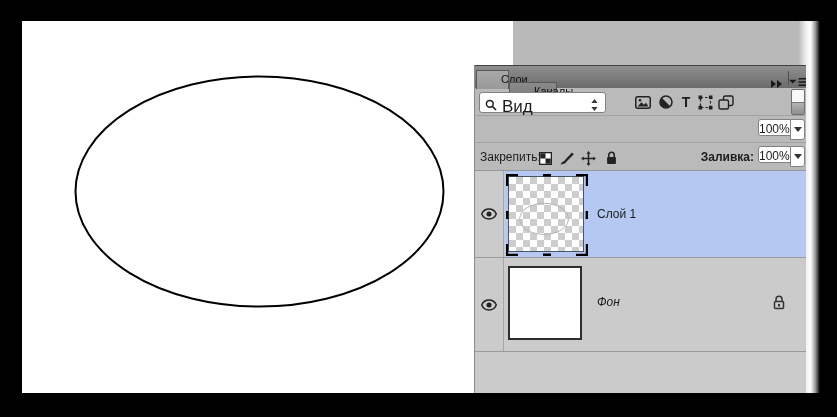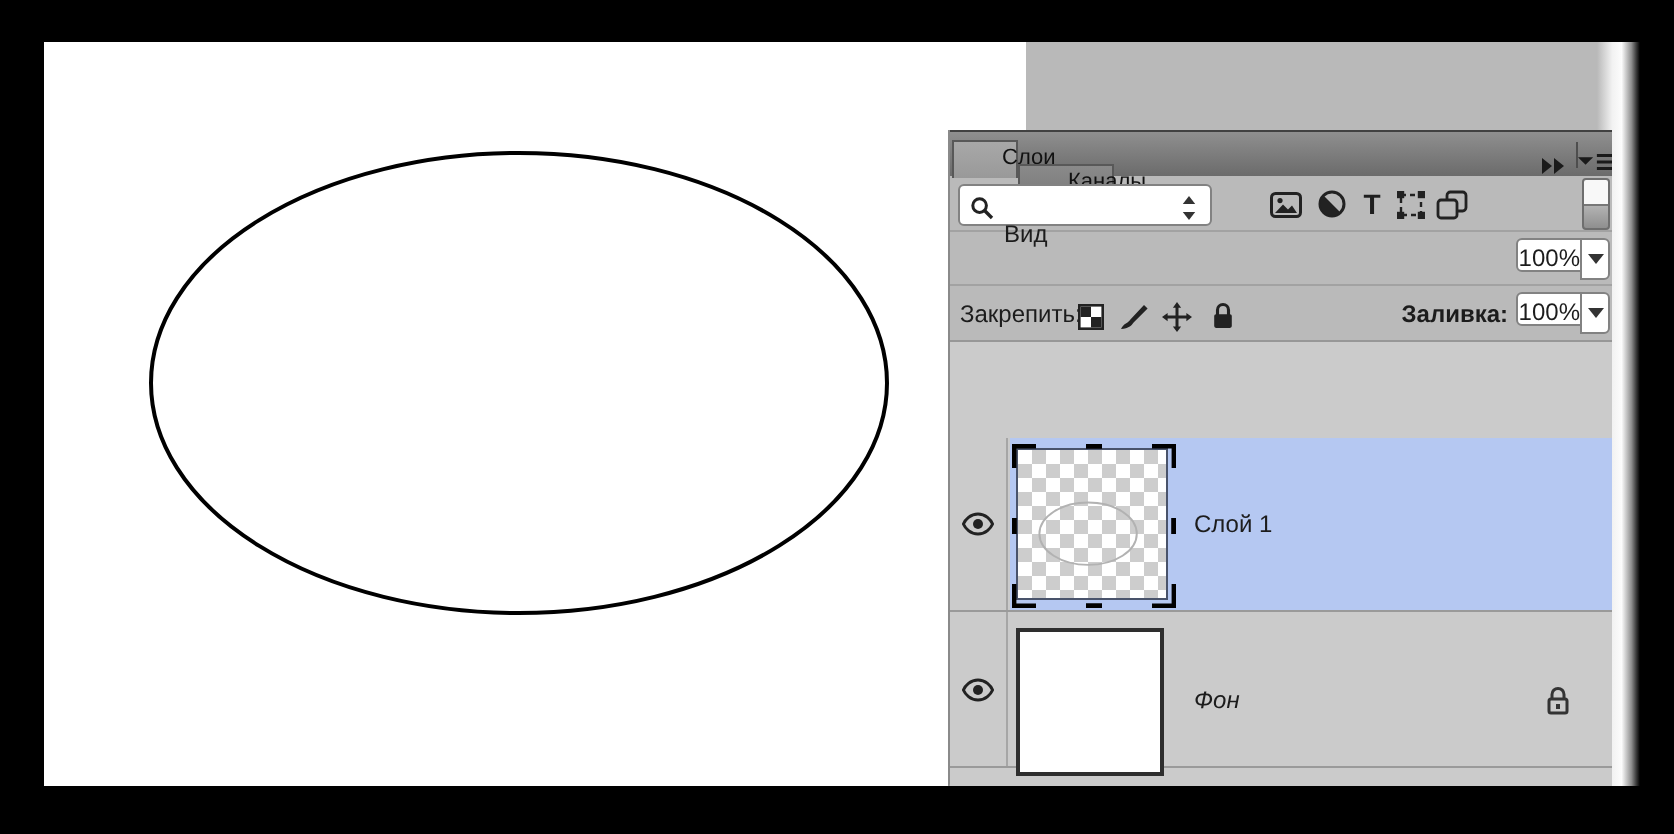--- a/index.html
+++ b/index.html
@@ -32,51 +32,51 @@
   .tabbar-sep { position:absolute; right:17px; top:5px; width:1px; height:13px; background:#4e4e4e; }
   .menu-btn { position:absolute; right:0; top:7px; width:17px; height:10px; cursor:pointer; }
 
   
   .field { background:#fff; border:1px solid #828282; border-radius:3px; }
 
   
   .filter-row { position:absolute; left:0; top:23px; width:100%; height:28px; border-bottom:1px solid #a2a2a2; }
   .search-combo { position:absolute; left:4px; top:4px; width:127px; height:21px; }
   .search-combo .mag { position:absolute; left:5px; top:4px; }
-  .search-combo .txt { position:absolute; left:22px; top:15px; line-height:19px; font-size:12px; }
+  .search-combo .txt { position:absolute; left:22px; top:4px; line-height:19px; font-size:17px; }
   .spinner { position:absolute; right:7px; top:4px; }
   .f-icon { position:absolute; top:6px; width:16px; height:16px; display:flex; align-items:center; justify-content:center; cursor:pointer; }
   .t-glyph { font-size:14px; font-weight:bold; color:#1e1e1e; line-height:16px; }
   .filter-toggle { position:absolute; left:316px; top:1px; width:14px; height:26px;
     border:1px solid #6e6e6e; border-radius:2px; background:linear-gradient(#f8f8f8 0 50%,#b6b6b6 50%,#8f8f8f 100%); }
   .filter-toggle:after { content:""; position:absolute; left:0; right:0; top:50%; height:1px; background:#777; }
 
   
   .blend-row { position:absolute; left:0; top:51px; width:100%; height:27px; border-bottom:1px solid #a2a2a2; }
   .blend-combo { position:absolute; left:4px; top:3px; width:183px; height:21px; }
   .blend-combo .txt { position:absolute; left:7px; line-height:19px; font-size:12px; }
   .rlabel { position:absolute; font-size:12px; text-align:right; }
   .opacity-label { left:140px; top:0; width:139px; line-height:27px; }
   .value-box { position:absolute; left:283px; top:3px; width:33px; height:17px;
-               border-radius:3px 0 0 3px; font-size:12px; text-align:right; line-height:19px; }
+               border-radius:3px 0 0 3px; font-size:12px; text-align:left; line-height:19px; }
   .arrow-btn { position:absolute; left:315px; top:3px; width:15px; height:21px; background:#fff;
                border:1px solid #828282; border-radius:0 3px 3px 0; display:flex; align-items:center; justify-content:center; cursor:pointer; }
 
   
   .lock-row { position:absolute; left:0; top:78px; width:100%; height:28px; border-bottom:1px solid #979797; }
   .lock-label { position:absolute; left:5px; top:0; line-height:28px; font-size:12px; }
   .l-icon { position:absolute; top:7px; width:16px; height:16px; display:flex; align-items:center; justify-content:center; cursor:pointer; }
   .fill-label { left:150px; top:0; width:129px; line-height:28px;font-weight:bold; }
   .lock-row .value-box, .lock-row .arrow-btn { top:3px; }
 
   
   .layers-area { position:absolute; left:0; top:106px; width:100%; height:222px; background:#cbcbcb; }
-  .layer-row { position:absolute; left:0; width:100%; border-bottom:1px solid #9a9a9a;margin-top:48px; }
+  .layer-row { position:absolute; left:0; width:100%; border-bottom:1px solid #9a9a9a; }
   .row1 { top:0; height:87px; }
-  .row2 { top:87px; height:78px; }
+  .row2 { top:87px; height:94px; }
   .eye-cell { position:absolute; left:0; top:0; width:29px; height:100%; border-right:1px solid #a6a6a6;
               display:flex; align-items:center; justify-content:center; cursor:pointer; }
   .row-content { position:absolute; left:30px; top:0; right:0; height:100%; }
   .row1 .row-content { background:#b5c8f2; }
   .thumb { position:absolute; cursor:pointer; }
   .thumb1 { left:3px; top:5px; width:76px; height:76px; border:1px solid #49536b;
     background-image:conic-gradient(#cdcdcd 0 25%, #fff 0 50%, #cdcdcd 0 75%, #fff 0);
     background-size:14px 14px; }
   .thumb1 svg.mini { position:absolute; left:0; top:0; }
   .sel-brackets { position:absolute; left:-3px; top:-3px; }

